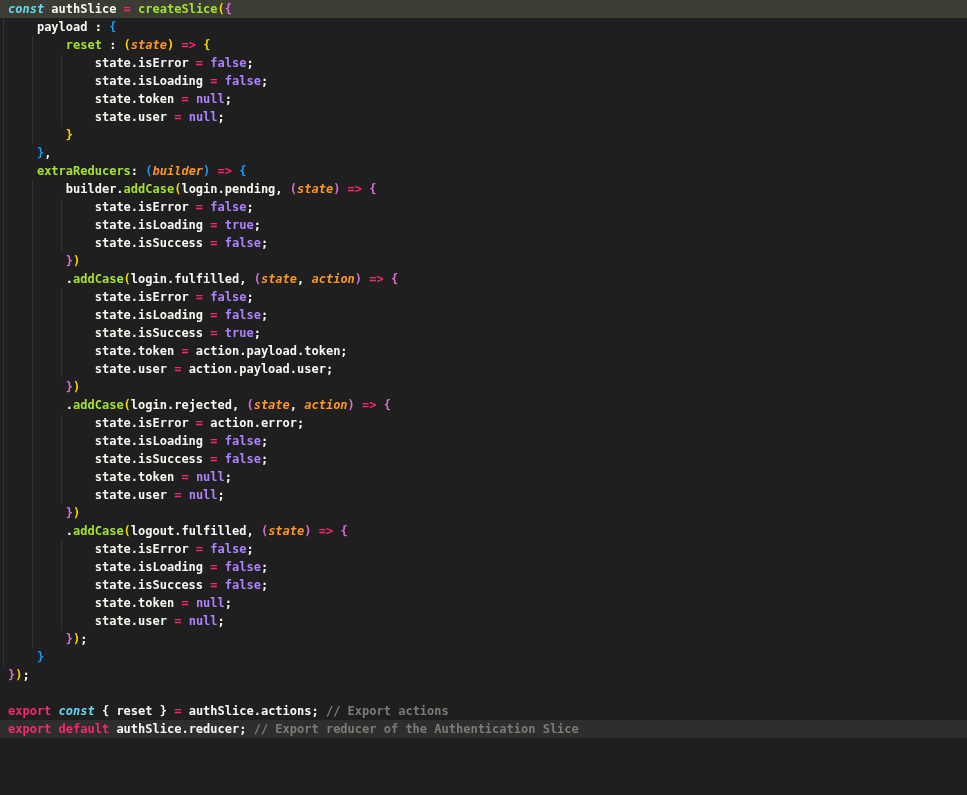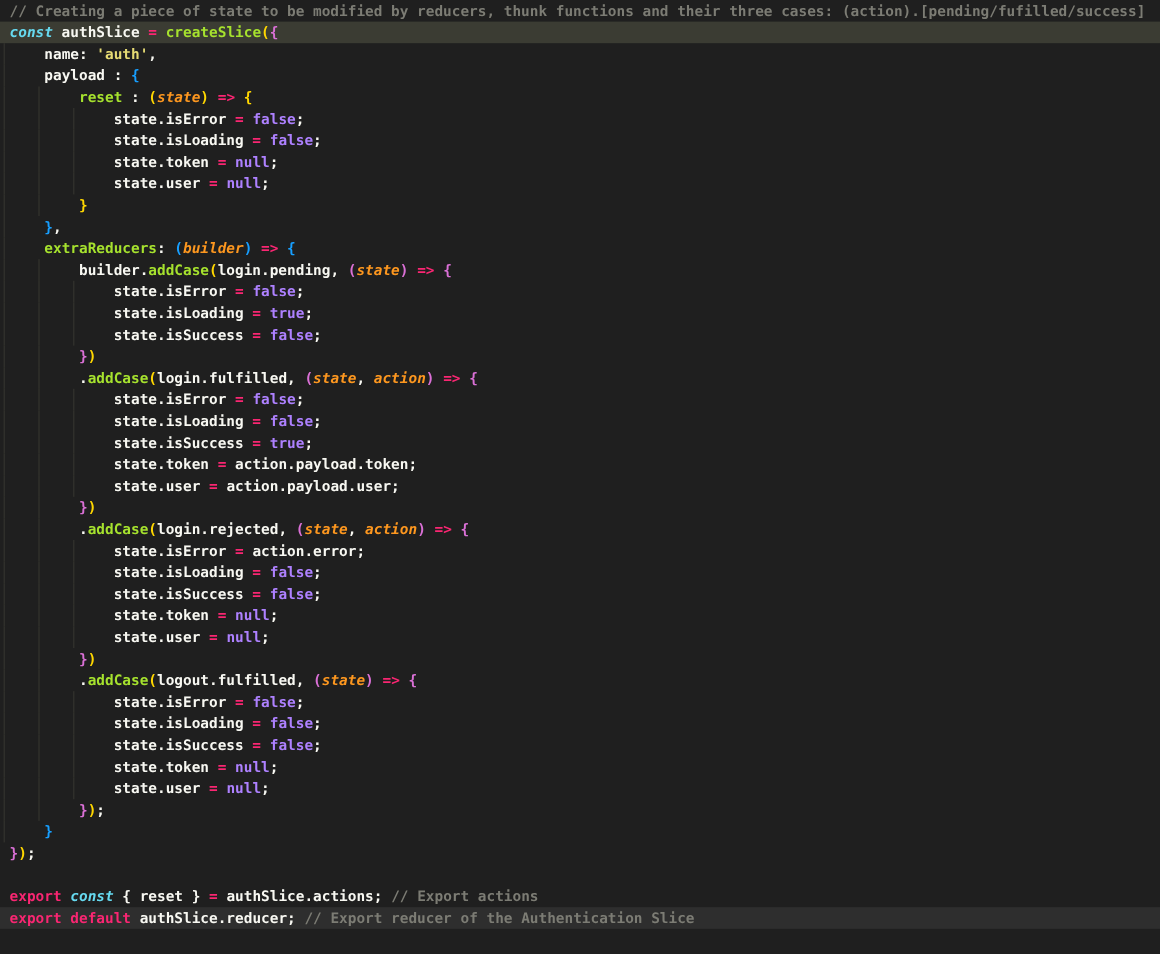--- a/index.html
+++ b/index.html
@@ -30,23 +30,21 @@
     width:1px;
     background:#34342e;
   }
   .code-text{position:relative;z-index:1;}
 </style>
 </head>
 <body>
 
 <div class="editor">
   <div id="code-area">
-      <div class="line"><span class="code-text"><span style="color: rgb(124, 124, 116);">// Creating a piece of state to be modified by reducers, thunk functions and their three cases: (action).[pending/fufilled/success]</span></span></div>
       <div class="line" style="background: rgb(59, 60, 51);"><span class="code-text"><span style="color: rgb(102, 217, 239); font-style: italic;">const</span><span style="color: rgb(248, 248, 242);"> authSlice </span><span style="color: rgb(249, 38, 114);">=</span><span style="color: rgb(248, 248, 242);"> </span><span style="color: rgb(166, 226, 46);">createSlice</span><span style="color: rgb(255, 215, 0);">(</span><span style="color: rgb(218, 112, 214);">{</span></span></div>
-      <div class="line"><span class="guide" style="left: calc(0ch + 3px); background: rgb(52, 52, 46);"></span><span class="code-text"><span>    </span><span style="color: rgb(248, 248, 242);">name: </span><span style="color: rgb(230, 219, 116);">'auth'</span><span style="color: rgb(248, 248, 242);">,</span></span></div>
       <div class="line"><span class="guide" style="left: calc(0ch + 3px); background: rgb(52, 52, 46);"></span><span class="code-text"><span>    </span><span style="color: rgb(248, 248, 242);">payload : </span><span style="color: rgb(23, 159, 255);">{</span></span></div>
       <div class="line"><span class="guide" style="left: calc(0ch + 3px); background: rgb(52, 52, 46);"></span><span class="guide" style="left: calc(4ch + 3px); background: rgb(52, 52, 46);"></span><span class="code-text"><span>        </span><span style="color: rgb(166, 226, 46);">reset</span><span style="color: rgb(248, 248, 242);"> : </span><span style="color: rgb(255, 215, 0);">(</span><span style="color: rgb(253, 151, 31); font-style: italic;">state</span><span style="color: rgb(255, 215, 0);">)</span><span style="color: rgb(248, 248, 242);"> </span><span style="color: rgb(249, 38, 114); font-weight: bold;">=&gt;</span><span style="color: rgb(248, 248, 242);"> </span><span style="color: rgb(255, 215, 0);">{</span></span></div>
       <div class="line"><span class="guide" style="left: calc(0ch + 3px); background: rgb(52, 52, 46);"></span><span class="guide" style="left: calc(4ch + 3px); background: rgb(52, 52, 46);"></span><span class="guide" style="left: calc(8ch + 3px); background: rgb(52, 52, 46);"></span><span class="code-text"><span>            </span><span style="color: rgb(248, 248, 242);">state.isError </span><span style="color: rgb(249, 38, 114);">=</span><span style="color: rgb(248, 248, 242);"> </span><span style="color: rgb(174, 129, 255);">false</span><span style="color: rgb(248, 248, 242);">;</span></span></div>
       <div class="line"><span class="guide" style="left: calc(0ch + 3px); background: rgb(52, 52, 46);"></span><span class="guide" style="left: calc(4ch + 3px); background: rgb(52, 52, 46);"></span><span class="guide" style="left: calc(8ch + 3px); background: rgb(52, 52, 46);"></span><span class="code-text"><span>            </span><span style="color: rgb(248, 248, 242);">state.isLoading </span><span style="color: rgb(249, 38, 114);">=</span><span style="color: rgb(248, 248, 242);"> </span><span style="color: rgb(174, 129, 255);">false</span><span style="color: rgb(248, 248, 242);">;</span></span></div>
       <div class="line"><span class="guide" style="left: calc(0ch + 3px); background: rgb(52, 52, 46);"></span><span class="guide" style="left: calc(4ch + 3px); background: rgb(52, 52, 46);"></span><span class="guide" style="left: calc(8ch + 3px); background: rgb(52, 52, 46);"></span><span class="code-text"><span>            </span><span style="color: rgb(248, 248, 242);">state.token </span><span style="color: rgb(249, 38, 114);">=</span><span style="color: rgb(248, 248, 242);"> </span><span style="color: rgb(174, 129, 255);">null</span><span style="color: rgb(248, 248, 242);">;</span></span></div>
       <div class="line"><span class="guide" style="left: calc(0ch + 3px); background: rgb(52, 52, 46);"></span><span class="guide" style="left: calc(4ch + 3px); background: rgb(52, 52, 46);"></span><span class="guide" style="left: calc(8ch + 3px); background: rgb(52, 52, 46);"></span><span class="code-text"><span>            </span><span style="color: rgb(248, 248, 242);">state.user </span><span style="color: rgb(249, 38, 114);">=</span><span style="color: rgb(248, 248, 242);"> </span><span style="color: rgb(174, 129, 255);">null</span><span style="color: rgb(248, 248, 242);">;</span></span></div>
       <div class="line"><span class="guide" style="left: calc(0ch + 3px); background: rgb(52, 52, 46);"></span><span class="guide" style="left: calc(4ch + 3px); background: rgb(52, 52, 46);"></span><span class="code-text"><span>        </span><span style="color: rgb(255, 215, 0);">}</span></span></div>
       <div class="line"><span class="guide" style="left: calc(0ch + 3px); background: rgb(52, 52, 46);"></span><span class="code-text"><span>    </span><span style="color: rgb(23, 159, 255);">}</span><span style="color: rgb(248, 248, 242);">,</span></span></div>
       <div class="line"><span class="guide" style="left: calc(0ch + 3px); background: rgb(52, 52, 46);"></span><span class="code-text"><span>    </span><span style="color: rgb(166, 226, 46);">extraReducers</span><span style="color: rgb(248, 248, 242);">: </span><span style="color: rgb(23, 159, 255);">(</span><span style="color: rgb(253, 151, 31); font-style: italic;">builder</span><span style="color: rgb(23, 159, 255);">)</span><span style="color: rgb(248, 248, 242);"> </span><span style="color: rgb(249, 38, 114); font-weight: bold;">=&gt;</span><span style="color: rgb(248, 248, 242);"> </span><span style="color: rgb(23, 159, 255);">{</span></span></div>
       <div class="line"><span class="guide" style="left: calc(0ch + 3px); background: rgb(52, 52, 46);"></span><span class="guide" style="left: calc(4ch + 3px); background: rgb(52, 52, 46);"></span><span class="code-text"><span>        </span><span style="color: rgb(248, 248, 242);">builder.</span><span style="color: rgb(166, 226, 46);">addCase</span><span style="color: rgb(255, 215, 0);">(</span><span style="color: rgb(248, 248, 242);">login.pending, </span><span style="color: rgb(218, 112, 214);">(</span><span style="color: rgb(253, 151, 31); font-style: italic;">state</span><span style="color: rgb(218, 112, 214);">)</span><span style="color: rgb(248, 248, 242);"> </span><span style="color: rgb(249, 38, 114); font-weight: bold;">=&gt;</span><span style="color: rgb(248, 248, 242);"> </span><span style="color: rgb(218, 112, 214);">{</span></span></div>

